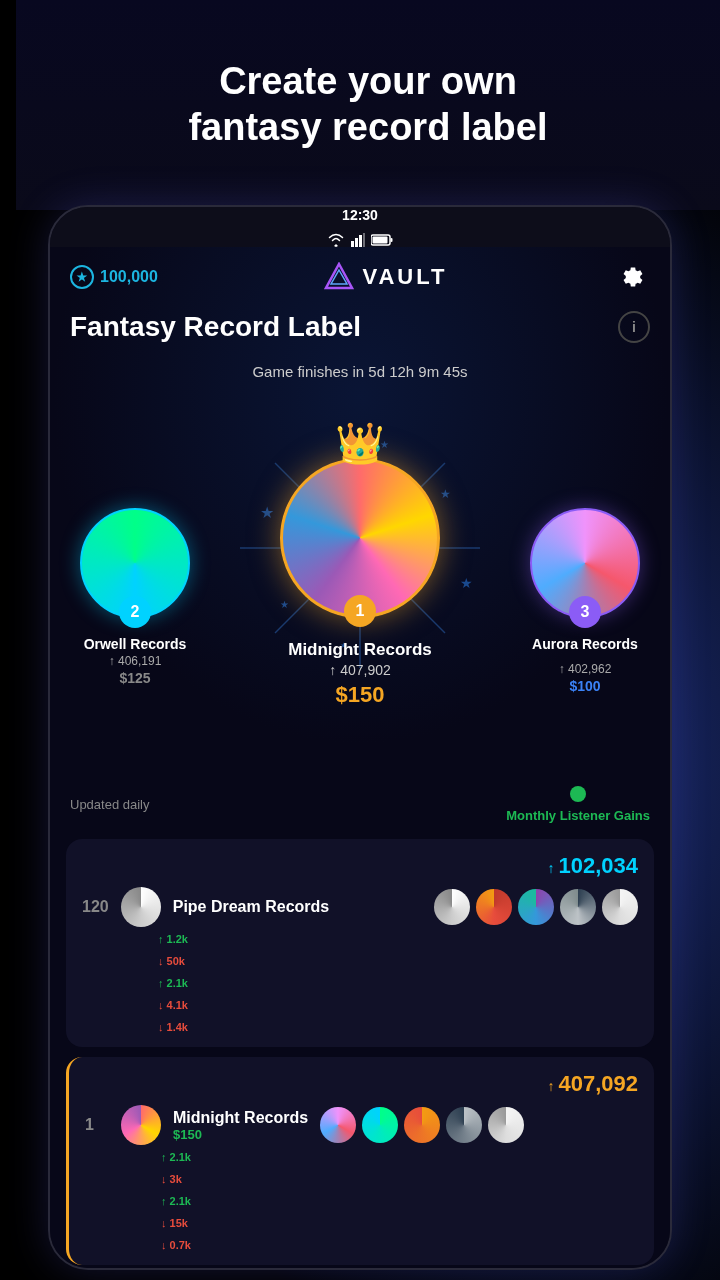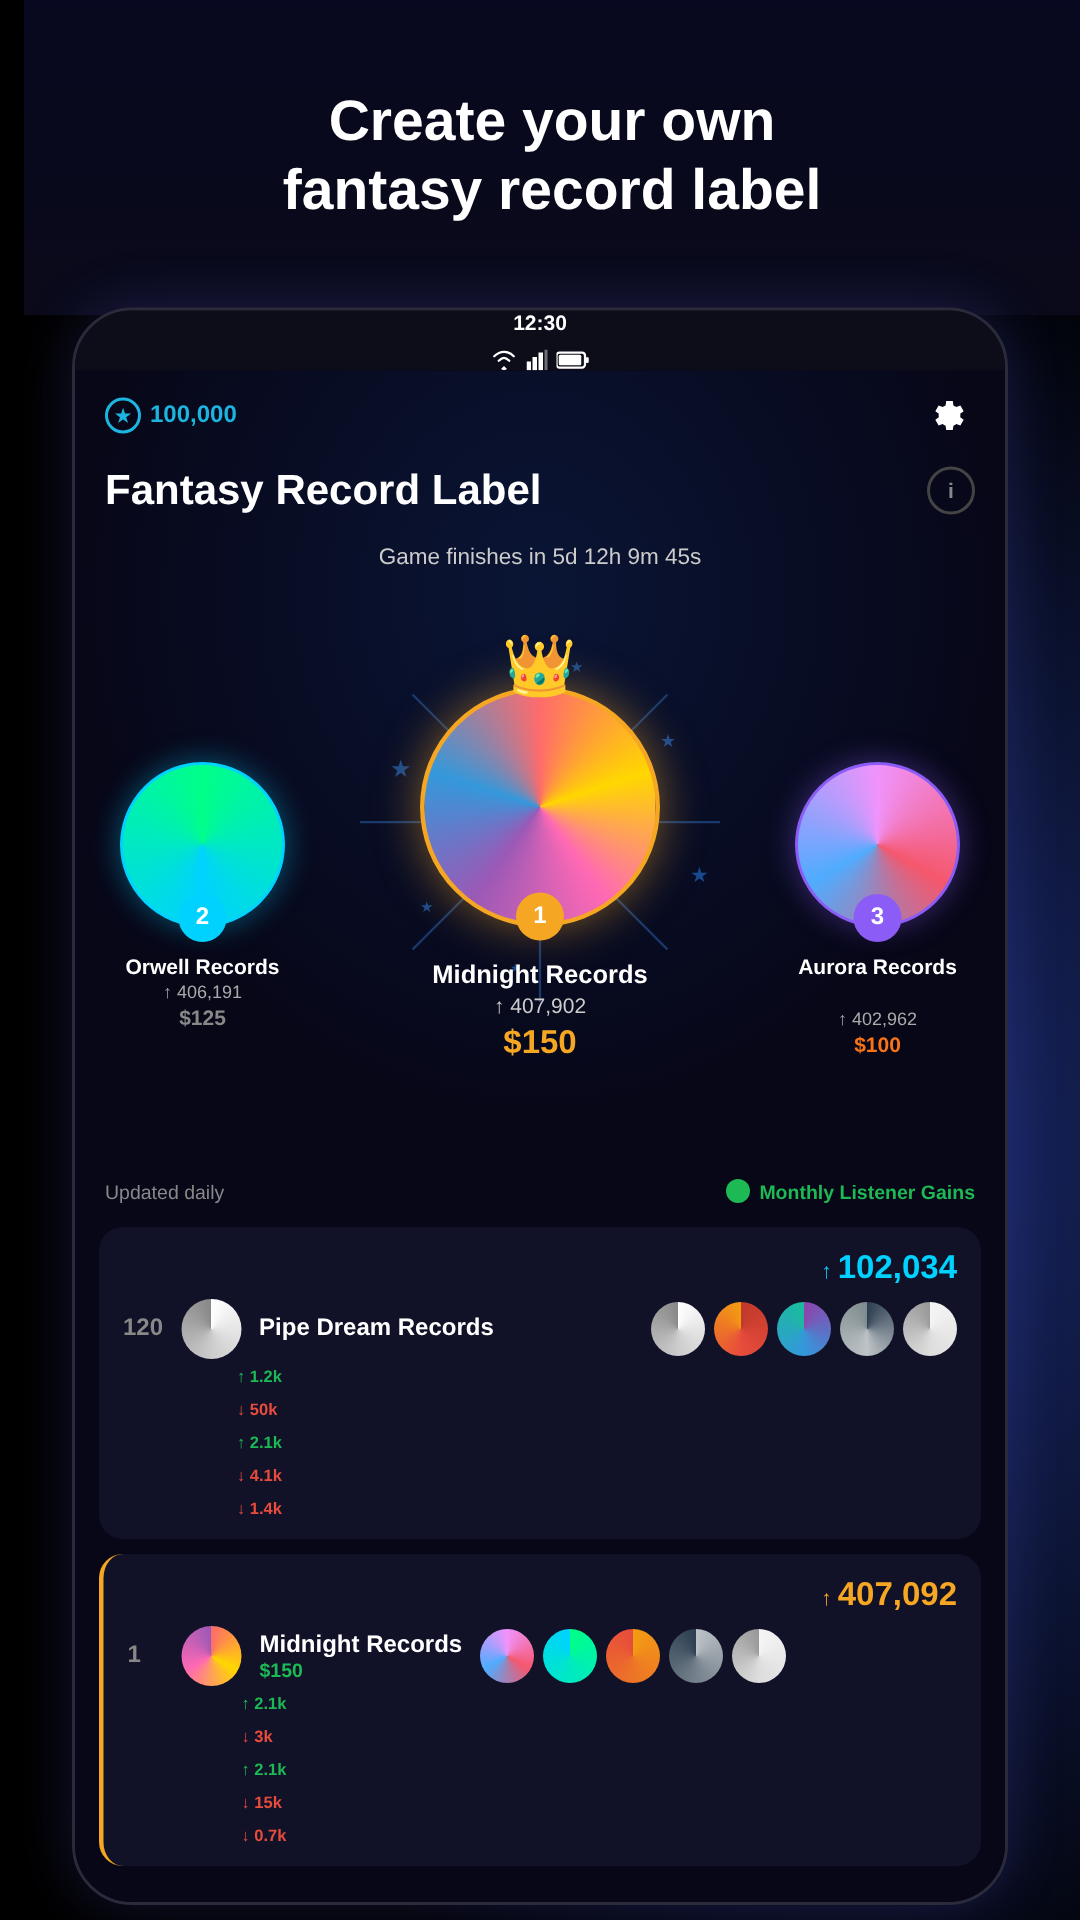--- a/index.html
+++ b/index.html
@@ -365,24 +365,24 @@
     }
     .third-name {
       color: white;
       font-size: 14px;
       font-weight: 700;
       margin-top: 18px;
     }
     .third-score {
       color: #aaa;
       font-size: 12px;
-      margin-top: 20px;
+      margin-top: 10px;
     }
     .third-prize {
-      color: #f97316;
+      color: #3b82f6;
       font-size: 14px;
       font-weight: 700;
       margin-top: 2px;
     }
 
     
     .list-section {
       padding: 0 16px;
       position: relative;
       z-index: 2;
@@ -398,20 +398,21 @@
       color: #888;
       font-size: 13px;
     }
     .spotify-label {
       display: flex;
       align-items: center;
       gap: 6px;
       color: #1db954;
       font-size: 13px;
       font-weight: 600;
+      flex-direction: column;
     }
     .spotify-dot {
       width: 16px;
       height: 16px;
       background: #1db954;
       border-radius: 50%;
     }
 
     
     .list-card {
@@ -555,20 +556,28 @@
     </div>
   </div>
 
   <div class="app-content">
     <div class="stars-bg"></div>
 
     <div class="top-bar">
       <div class="coins-badge">
         <div class="coin-icon">★</div>
         <span class="coins-value">100,000</span>
+      </div>
+      <div class="vault-logo">
+
+        <svg class="vault-logo-icon" viewBox="0 0 30 30">
+          <polygon points="15,2 28,26 2,26" fill="none" stroke="#a855f7" stroke-width="2.5"></polygon>
+          <polygon points="15,8 23,22 7,22" fill="none" stroke="#60a5fa" stroke-width="1.5"></polygon>
+        </svg>
+        <span class="vault-name">VAULT</span>
       </div>
       <div class="gear-btn">
         <svg width="24" height="24" viewBox="0 0 24 24" fill="white">
           <path d="M12 15a3 3 0 100-6 3 3 0 000 6zm8.24-3c0-.38-.04-.75-.09-1.12l2.3-1.79-2.2-3.81-2.7 1.09a8.05 8.05 0 00-1.94-1.12l-.41-2.87H10.8l-.41 2.87a8.05 8.05 0 00-1.94 1.12L5.75 5.28l-2.2 3.81 2.3 1.79c-.05.37-.09.74-.09 1.12s.04.75.09 1.12l-2.3 1.79 2.2 3.81 2.7-1.09c.6.43 1.26.8 1.94 1.12l.41 2.87h4.4l.41-2.87a8.05 8.05 0 001.94-1.12l2.7 1.09 2.2-3.81-2.3-1.79c.05-.37.09-.74.09-1.12z"></path>
         </svg>
       </div>
     </div>
 
     <div class="page-header">
       <span class="page-title">Fantasy Record Label</span>

